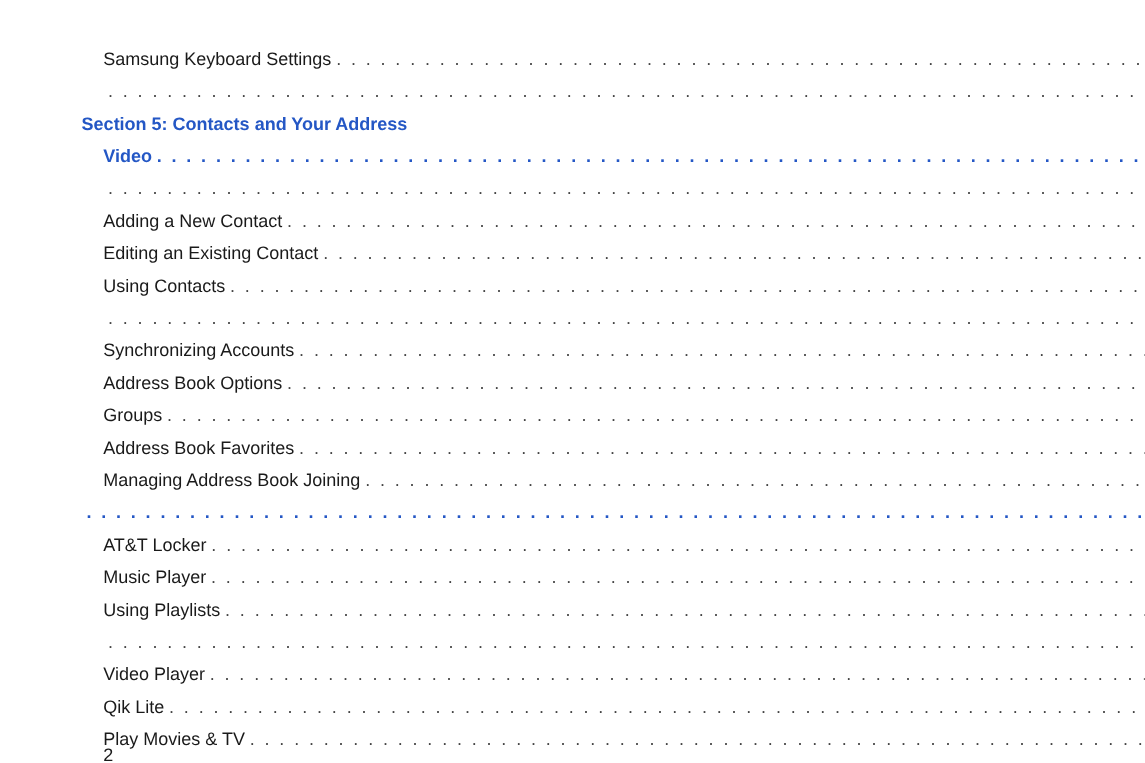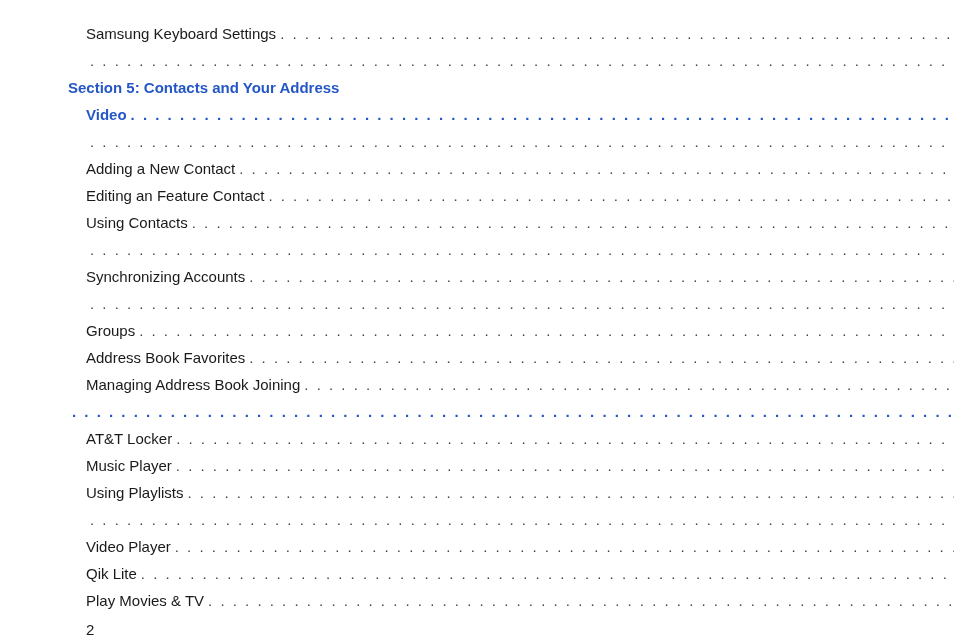--- a/index.html
+++ b/index.html
@@ -6,21 +6,21 @@
     margin: 0;
     padding: 0;
     background: #fff;
     font-family: Arial, Helvetica, sans-serif;
     width: 954px;
     height: 636px;
     overflow: hidden;
   }
   .page {
     display: flex;
-    padding: 20px 50px 10px 50px;
+    padding: 36px 50px 10px 50px;
     box-sizing: border-box;
     width: 954px;
     height: 636px;
   }
   .column {
     flex: 1;
     padding: 0 18px;
     box-sizing: border-box;
     position: relative;
   }
@@ -79,35 +79,36 @@
         </div>
       </div>
       <div class="toc-line sub">
         <span class="leader"><span class="leader-dots"> . . . . . . . . . . . . . . . . . . . . . . . . . . . . . . . . . . . . . . . . . . . . . . . . . . . . . . . . . . . . . . . . . . . . . . . . . . . . . . . . . . . . . . . . . . . . . . . . . . . . . . . . . . . . . . . . . . . . . . . .</span></span>
       </div>
       <div class="toc-line sub">
         <span class="title">Adding a New Contact</span>
         <span class="leader"><span class="leader-dots"> . . . . . . . . . . . . . . . . . . . . . . . . . . . . . . . . . . . . . . . . . . . . . . . . . . . . . . . . . . . . . . . . . . . . . . . . . . . . . . . . . . . . . . . . . . . . . . . . . . . . . . . . . . . . . . . . . . . . . . . .</span></span>
       </div>
       <div class="toc-line sub">
-        <span class="title">Editing an Feature Contact</span>
+        <span class="title">Editing an Existing Contact</span>
         <span class="leader"><span class="leader-dots"> . . . . . . . . . . . . . . . . . . . . . . . . . . . . . . . . . . . . . . . . . . . . . . . . . . . . . . . . . . . . . . . . . . . . . . . . . . . . . . . . . . . . . . . . . . . . . . . . . . . . . . . . . . . . . . . . . . . . . . . .</span></span>
       </div>
       <div class="toc-line sub">
         <span class="title">Using Contacts</span>
         <span class="leader"><span class="leader-dots"> . . . . . . . . . . . . . . . . . . . . . . . . . . . . . . . . . . . . . . . . . . . . . . . . . . . . . . . . . . . . . . . . . . . . . . . . . . . . . . . . . . . . . . . . . . . . . . . . . . . . . . . . . . . . . . . . . . . . . . . .</span></span>
       </div>
       <div class="toc-line sub">
         <span class="leader"><span class="leader-dots"> . . . . . . . . . . . . . . . . . . . . . . . . . . . . . . . . . . . . . . . . . . . . . . . . . . . . . . . . . . . . . . . . . . . . . . . . . . . . . . . . . . . . . . . . . . . . . . . . . . . . . . . . . . . . . . . . . . . . . . . .</span></span>
       </div>
       <div class="toc-line sub">
         <span class="title">Synchronizing Accounts</span>
         <span class="leader"><span class="leader-dots"> . . . . . . . . . . . . . . . . . . . . . . . . . . . . . . . . . . . . . . . . . . . . . . . . . . . . . . . . . . . . . . . . . . . . . . . . . . . . . . . . . . . . . . . . . . . . . . . . . . . . . . . . . . . . . . . . . . . . . . . .</span></span>
       </div>
       <div class="toc-line sub">
+        <span class="title">Address Book Options</span>
         <span class="leader"><span class="leader-dots"> . . . . . . . . . . . . . . . . . . . . . . . . . . . . . . . . . . . . . . . . . . . . . . . . . . . . . . . . . . . . . . . . . . . . . . . . . . . . . . . . . . . . . . . . . . . . . . . . . . . . . . . . . . . . . . . . . . . . . . . .</span></span>
       </div>
       <div class="toc-line sub">
         <span class="title">Groups</span>
         <span class="leader"><span class="leader-dots"> . . . . . . . . . . . . . . . . . . . . . . . . . . . . . . . . . . . . . . . . . . . . . . . . . . . . . . . . . . . . . . . . . . . . . . . . . . . . . . . . . . . . . . . . . . . . . . . . . . . . . . . . . . . . . . . . . . . . . . . .</span></span>
       </div>
       <div class="toc-line sub">
         <span class="title">Address Book Favorites</span>
         <span class="leader"><span class="leader-dots"> . . . . . . . . . . . . . . . . . . . . . . . . . . . . . . . . . . . . . . . . . . . . . . . . . . . . . . . . . . . . . . . . . . . . . . . . . . . . . . . . . . . . . . . . . . . . . . . . . . . . . . . . . . . . . . . . . . . . . . . .</span></span>
       </div>

